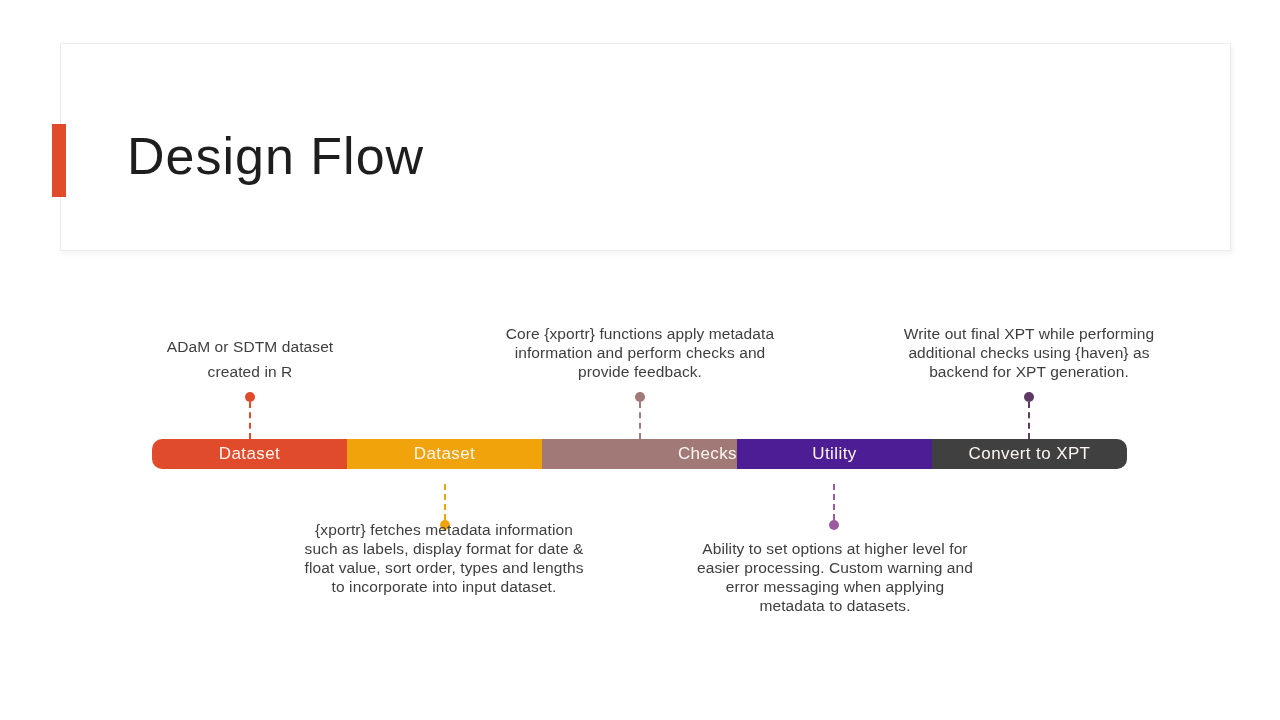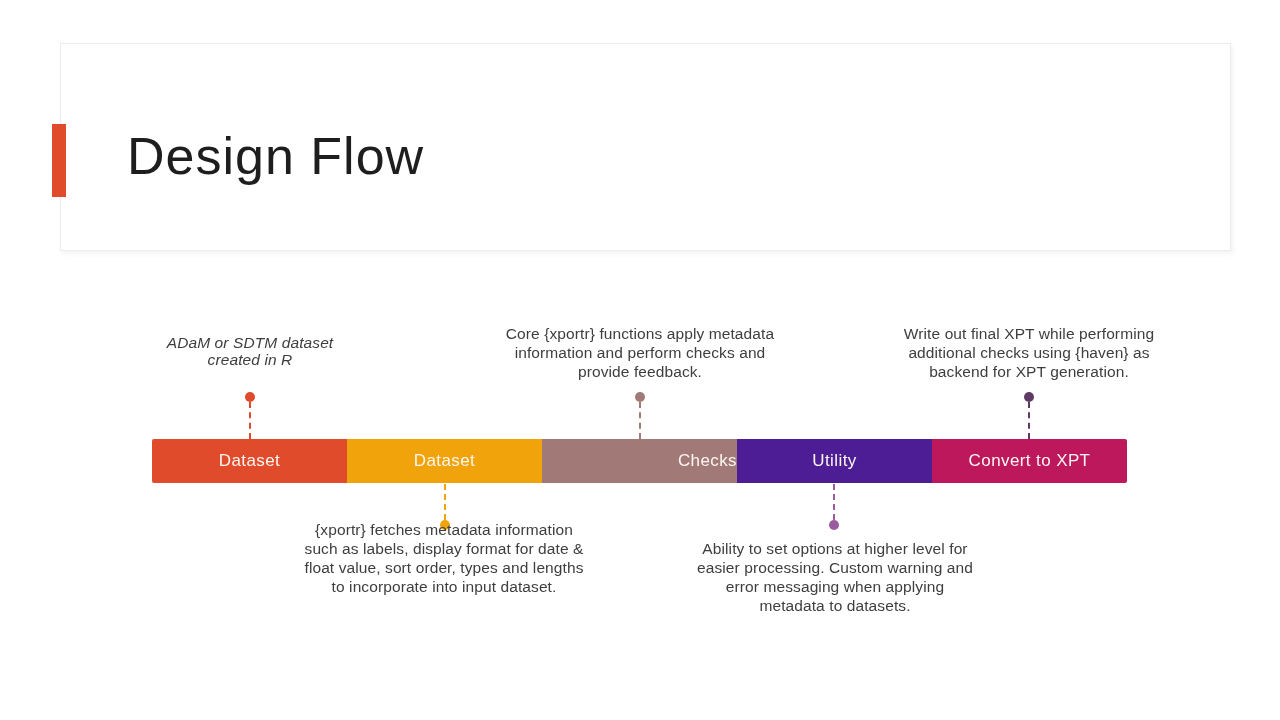--- a/index.html
+++ b/index.html
@@ -38,23 +38,23 @@
     font-weight: 300;
     letter-spacing: 1px;
     color: #1e1e1e;
     white-space: nowrap;
   }
 
   
   .timeline {
     position: absolute;
     left: 152px; top: 398px;
-    width: 975px; height: 44px;
+    width: 975px; height: 30px;
     display: flex;
-    border-radius: 2px;
+    border-radius: 10px;
     overflow: hidden;
   }
   .segment {
     flex: 1 1 0;
     display: flex;
     align-items: center;
     justify-content: center;
   }
   .segment-label {
     color: #fdf6f2;
@@ -95,21 +95,21 @@
   
   .note {
     position: absolute;
     text-align: center;
     white-space: pre-line;
     color: #3e3e3e;
     font-size: 15.5px;
     line-height: 19px;
     letter-spacing: 0.1px;
   }
-  .n1 { left: 140px; top: 293px; width: 220px; line-height: 17px; font-style: italic; }
+  .n1 { left: 140px; top: 293px; width: 220px; line-height: 25px; }
   .n2 { left: 270px; top: 479px; width: 348px; }
   .n3 { left: 470px; top: 283px; width: 340px; }
   .n4 { left: 660px; top: 498px; width: 350px; }
   .n5 { left: 859px; top: 283px; width: 340px; }
 </style>
 </head>
 <body>
 
 <div class="slide">
 
@@ -123,21 +123,21 @@
     </div>
     <div class="segment" style="background-color: rgb(240, 163, 10);">
       <span class="segment-label">Dataset</span>
     </div>
     <div class="segment" style="background-color: rgb(161, 122, 120); justify-content: flex-end;">
       <span class="segment-label">Checks</span>
     </div>
     <div class="segment" style="background-color: #4c1d95;">
       <span class="segment-label">Utility</span>
     </div>
-    <div class="segment" style="background-color: #be185d; align-items: center;">
+    <div class="segment" style="background-color: #404040; align-items: center;">
       <span class="segment-label">Convert to XPT</span>
     </div>
   </div>
 
   <div class="connector top-side c1">
     <span class="dot" style="background-color: rgb(224, 75, 44);"></span>
     <span class="line" style="border-color: rgb(224, 75, 44);"></span>
   </div>
   <div class="connector bottom-side c2">
     <span class="line" style="border-color: rgb(240, 163, 10);"></span>

